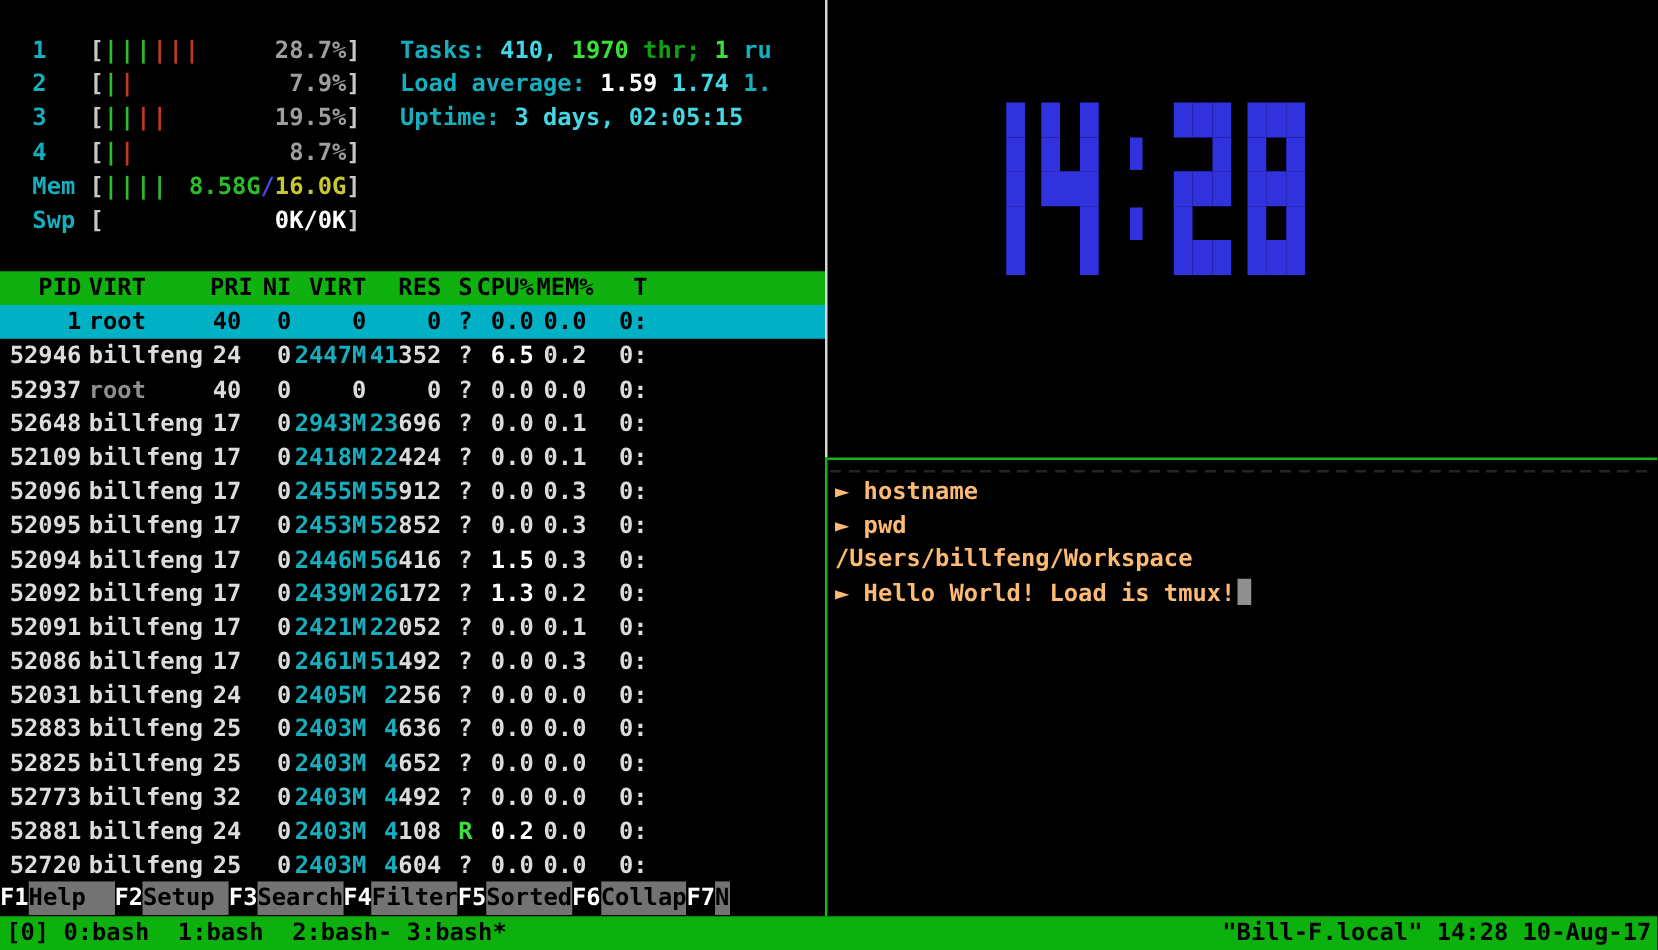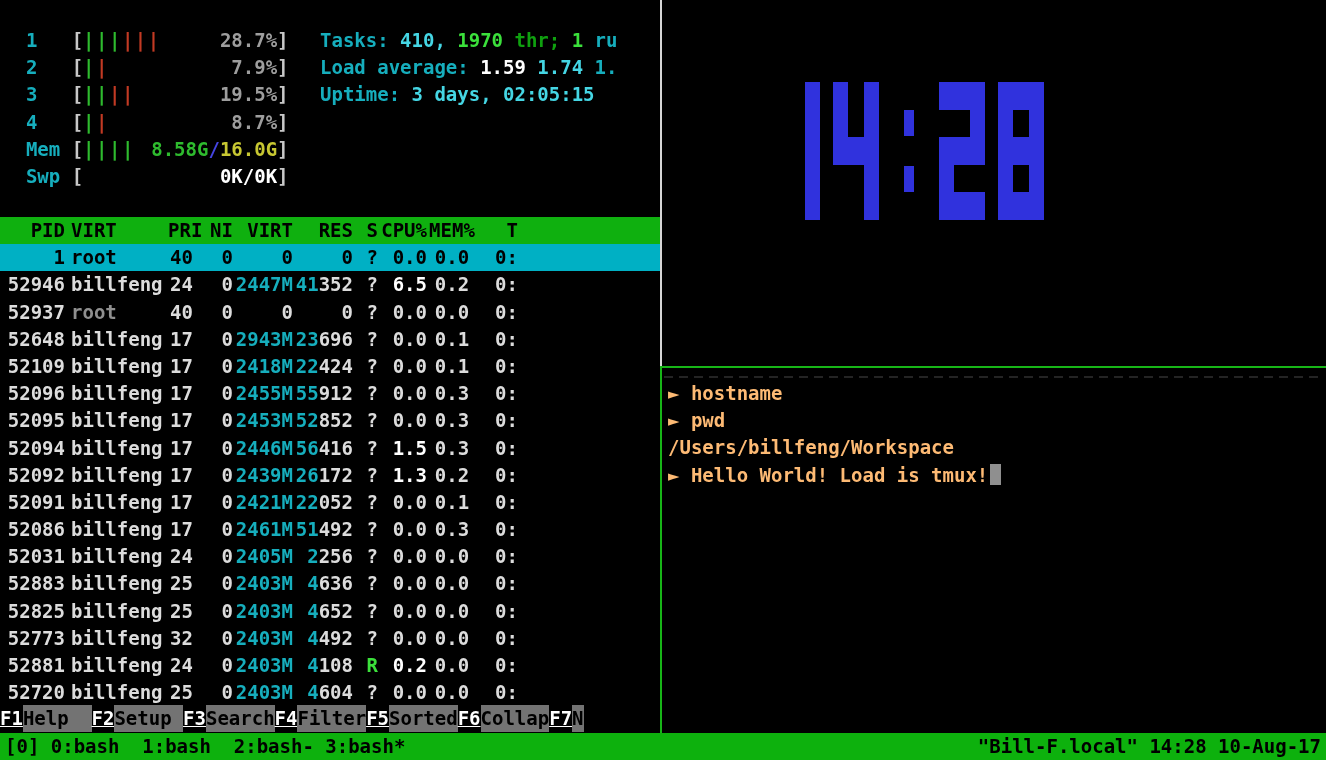--- a/index.html
+++ b/index.html
@@ -33,21 +33,21 @@
   .c-pri  { width:25px;  text-align:right; }
   .c-ni   { width:40px;  text-align:right; }
   .c-virt { width:60px;  text-align:right; }
   .c-res  { width:60px;  text-align:right; }
   .c-s    { width:25px;  text-align:right; }
   .c-cpu  { width:49px;  text-align:right; }
   .c-mem  { width:50px;  text-align:center; }
   .c-time { width:41px;  text-align:right; }
 
   #fkeys { position:absolute; left:0; top:705px; width:660px; height:27.2px; display:flex; white-space:pre; overflow:hidden; }
-  .fk-key   { color:#ffffff; background:#000;text-decoration:underline; }
+  .fk-key   { color:#ffffff; background:#000; }
   .fk-label { color:#000; background:#737373; }
 
   
   #vborder-top    { position:absolute; left:660px; top:0;     width:2px; height:366px; background:#d6d6d6; }
   #vborder-bottom { position:absolute; left:660px; top:366px; width:2px; height:367px; background:#17b517; }
   #hborder        { position:absolute; left:662px; top:366px; width:664px; height:2px; background:#17b517; }
 
   
   #clock-pane { position:absolute; left:662px; top:0; width:664px; height:366px; overflow:hidden; }
   #clock { position:absolute; left:112px; top:82px; display:flex; }

